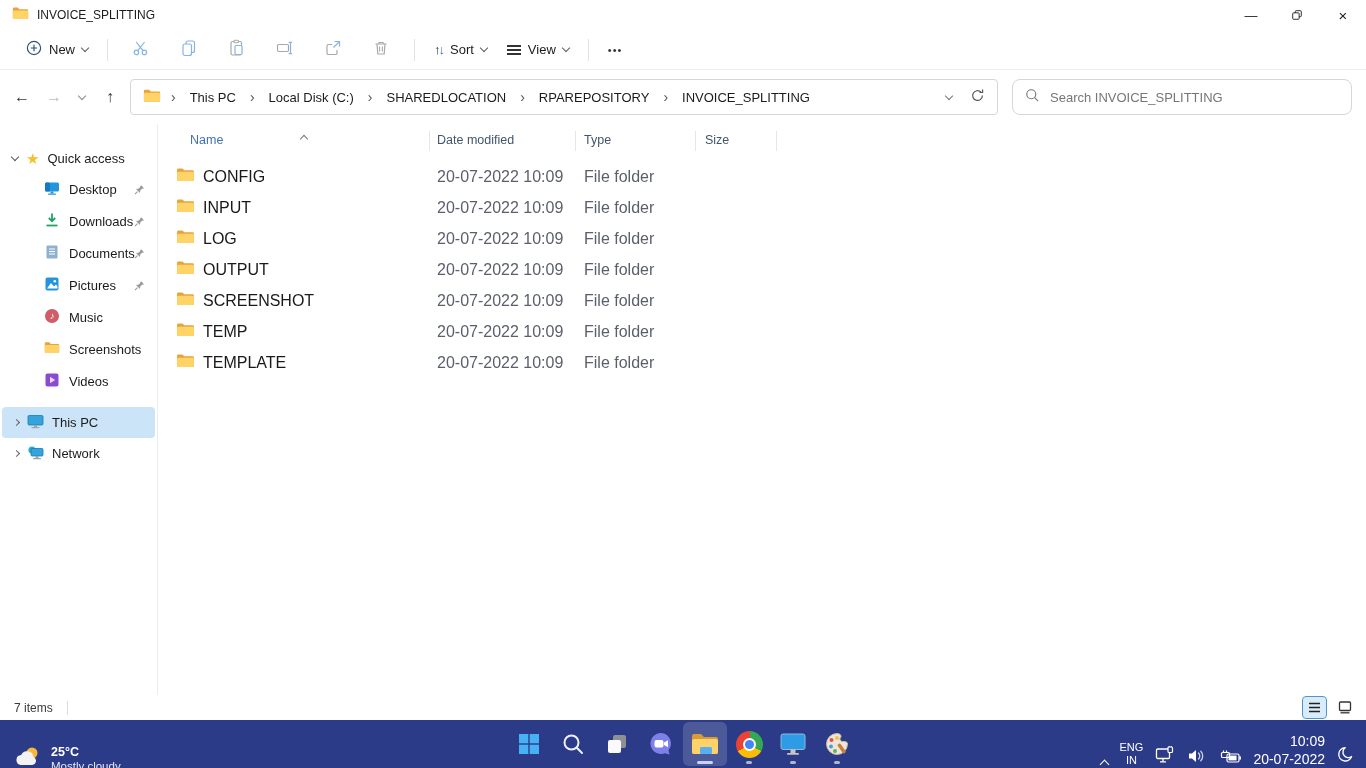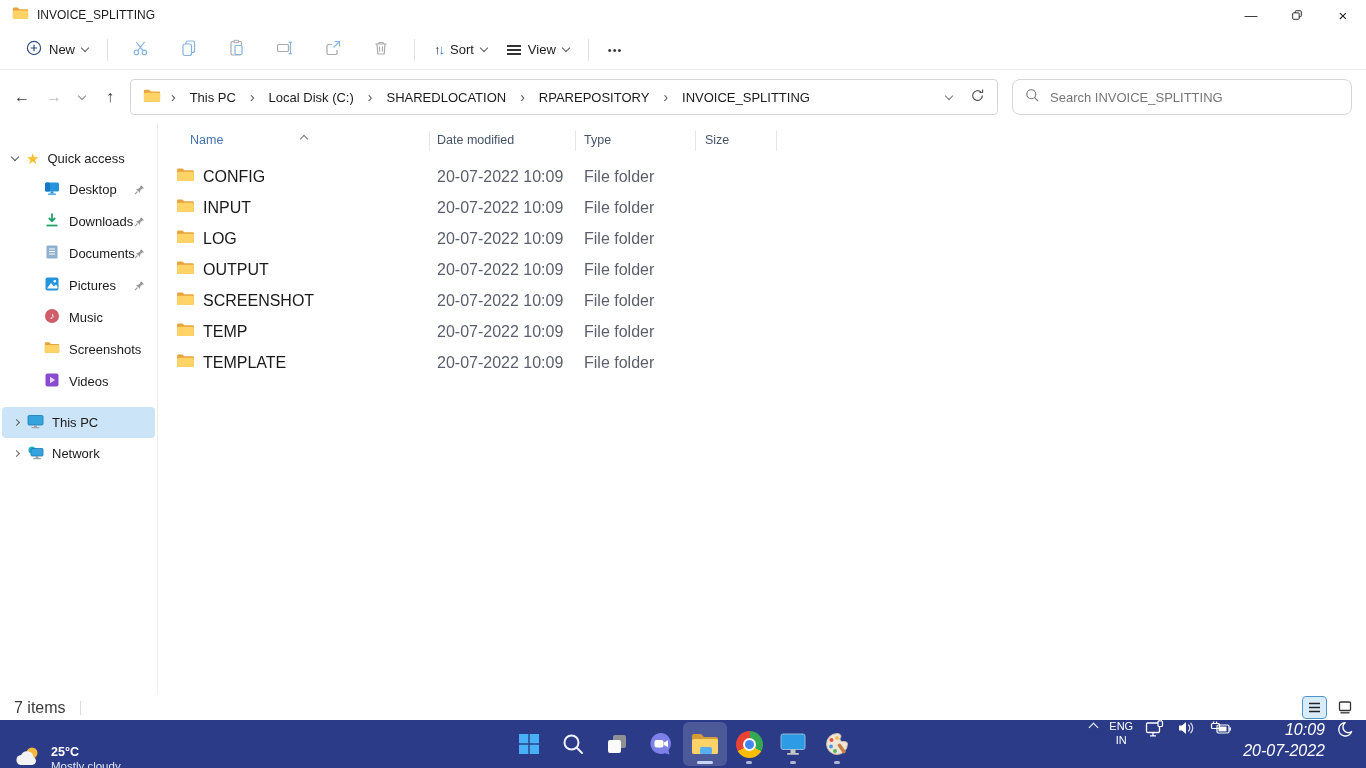--- a/index.html
+++ b/index.html
@@ -73,21 +73,21 @@
   .sortcaret { position:absolute; left:143px; top:4px; }
   .lrows { position:absolute; top:37px; left:0; right:0; }
   .frow { height:31px; position:relative; display:flex; align-items:center;
           padding-left:18px; gap:8px; font-size:16px; color:#191919; }
   .fdate { position:absolute; left:279px; color:#5a5f6b; }
   .ftype { position:absolute; left:426px; color:#5a5f6b; }
   .fsize { position:absolute; left:547px; color:#5a5f6b; }
 
   
   .statusbar { position:absolute; top:695px; left:0; right:0; height:25px; background:#fff;
-               display:flex; align-items:center; font-size:16px; color:#3a3a3a; padding-left:14px; }
+               display:flex; align-items:center; font-size:12px; color:#3a3a3a; padding-left:14px; }
   .ssep { width:1px; height:14px; background:#dcdcdc; margin-left:14px; }
   .viewtoggles { margin-left:auto; display:flex; align-items:center; gap:7px; margin-right:10px; }
   .vt { width:23px; height:21px; display:flex; align-items:center; justify-content:center; border-radius:3px; }
   .vt.active { background:#d8ecfb; outline:1.5px solid #4e95d0; }
 
   
   .taskbar { position:absolute; top:720px; left:0; right:0; height:48px; background:#2c3b87; }
   .weather { position:absolute; left:12px; top:5px; display:flex; gap:9px; align-items:flex-start;
              color:#fff;margin-top:20px; }
   .wt-temp { font-size:12.5px; font-weight:700; }
@@ -99,24 +99,24 @@
   .tbi.active { background:rgba(255,255,255,.16); }
   .ind { position:absolute; bottom:2px; left:50%; transform:translateX(-50%);
          width:6px; height:3px; border-radius:2px; background:rgba(255,255,255,.62); }
   .ind.wide { width:16px; background:#c8d4f5; }
   .chrome-outer { width:27px; height:27px; border-radius:50%;
     background:conic-gradient(from -120deg,#ea4335 0deg 120deg,#34a853 120deg 240deg,#fbbc05 240deg 360deg);
     display:flex; align-items:center; justify-content:center; }
   .chrome-mid { width:13px; height:13px; border-radius:50%; background:#fff;
     display:flex; align-items:center; justify-content:center; }
   .chrome-inner { width:9px; height:9px; border-radius:50%; background:#4285f4; }
-  .tray { position:absolute; right:10px; top:0; height:48px; display:flex; align-items:flex-start;
+  .tray { position:absolute; right:10px; top:0; height:48px; display:flex; align-items:flex-end;
           gap:12px; color:#fff; }
   .lang { font-size:11px; line-height:1.25; text-align:center; }
-  .clock { font-size:16px; line-height:1.3; text-align:right;font-style:italic; }
+  .clock { font-size:14px; line-height:1.3; text-align:right; }
   .chvup-w { display:inline-block; width:7px; height:7px; border-left:1.5px solid #fff;
              border-top:1.5px solid #fff; transform:rotate(45deg); margin-top:4px; }
 </style>
 </head>
 <body>
 
 <div id="screen">
 
   <div class="titlebar">
     <span>

